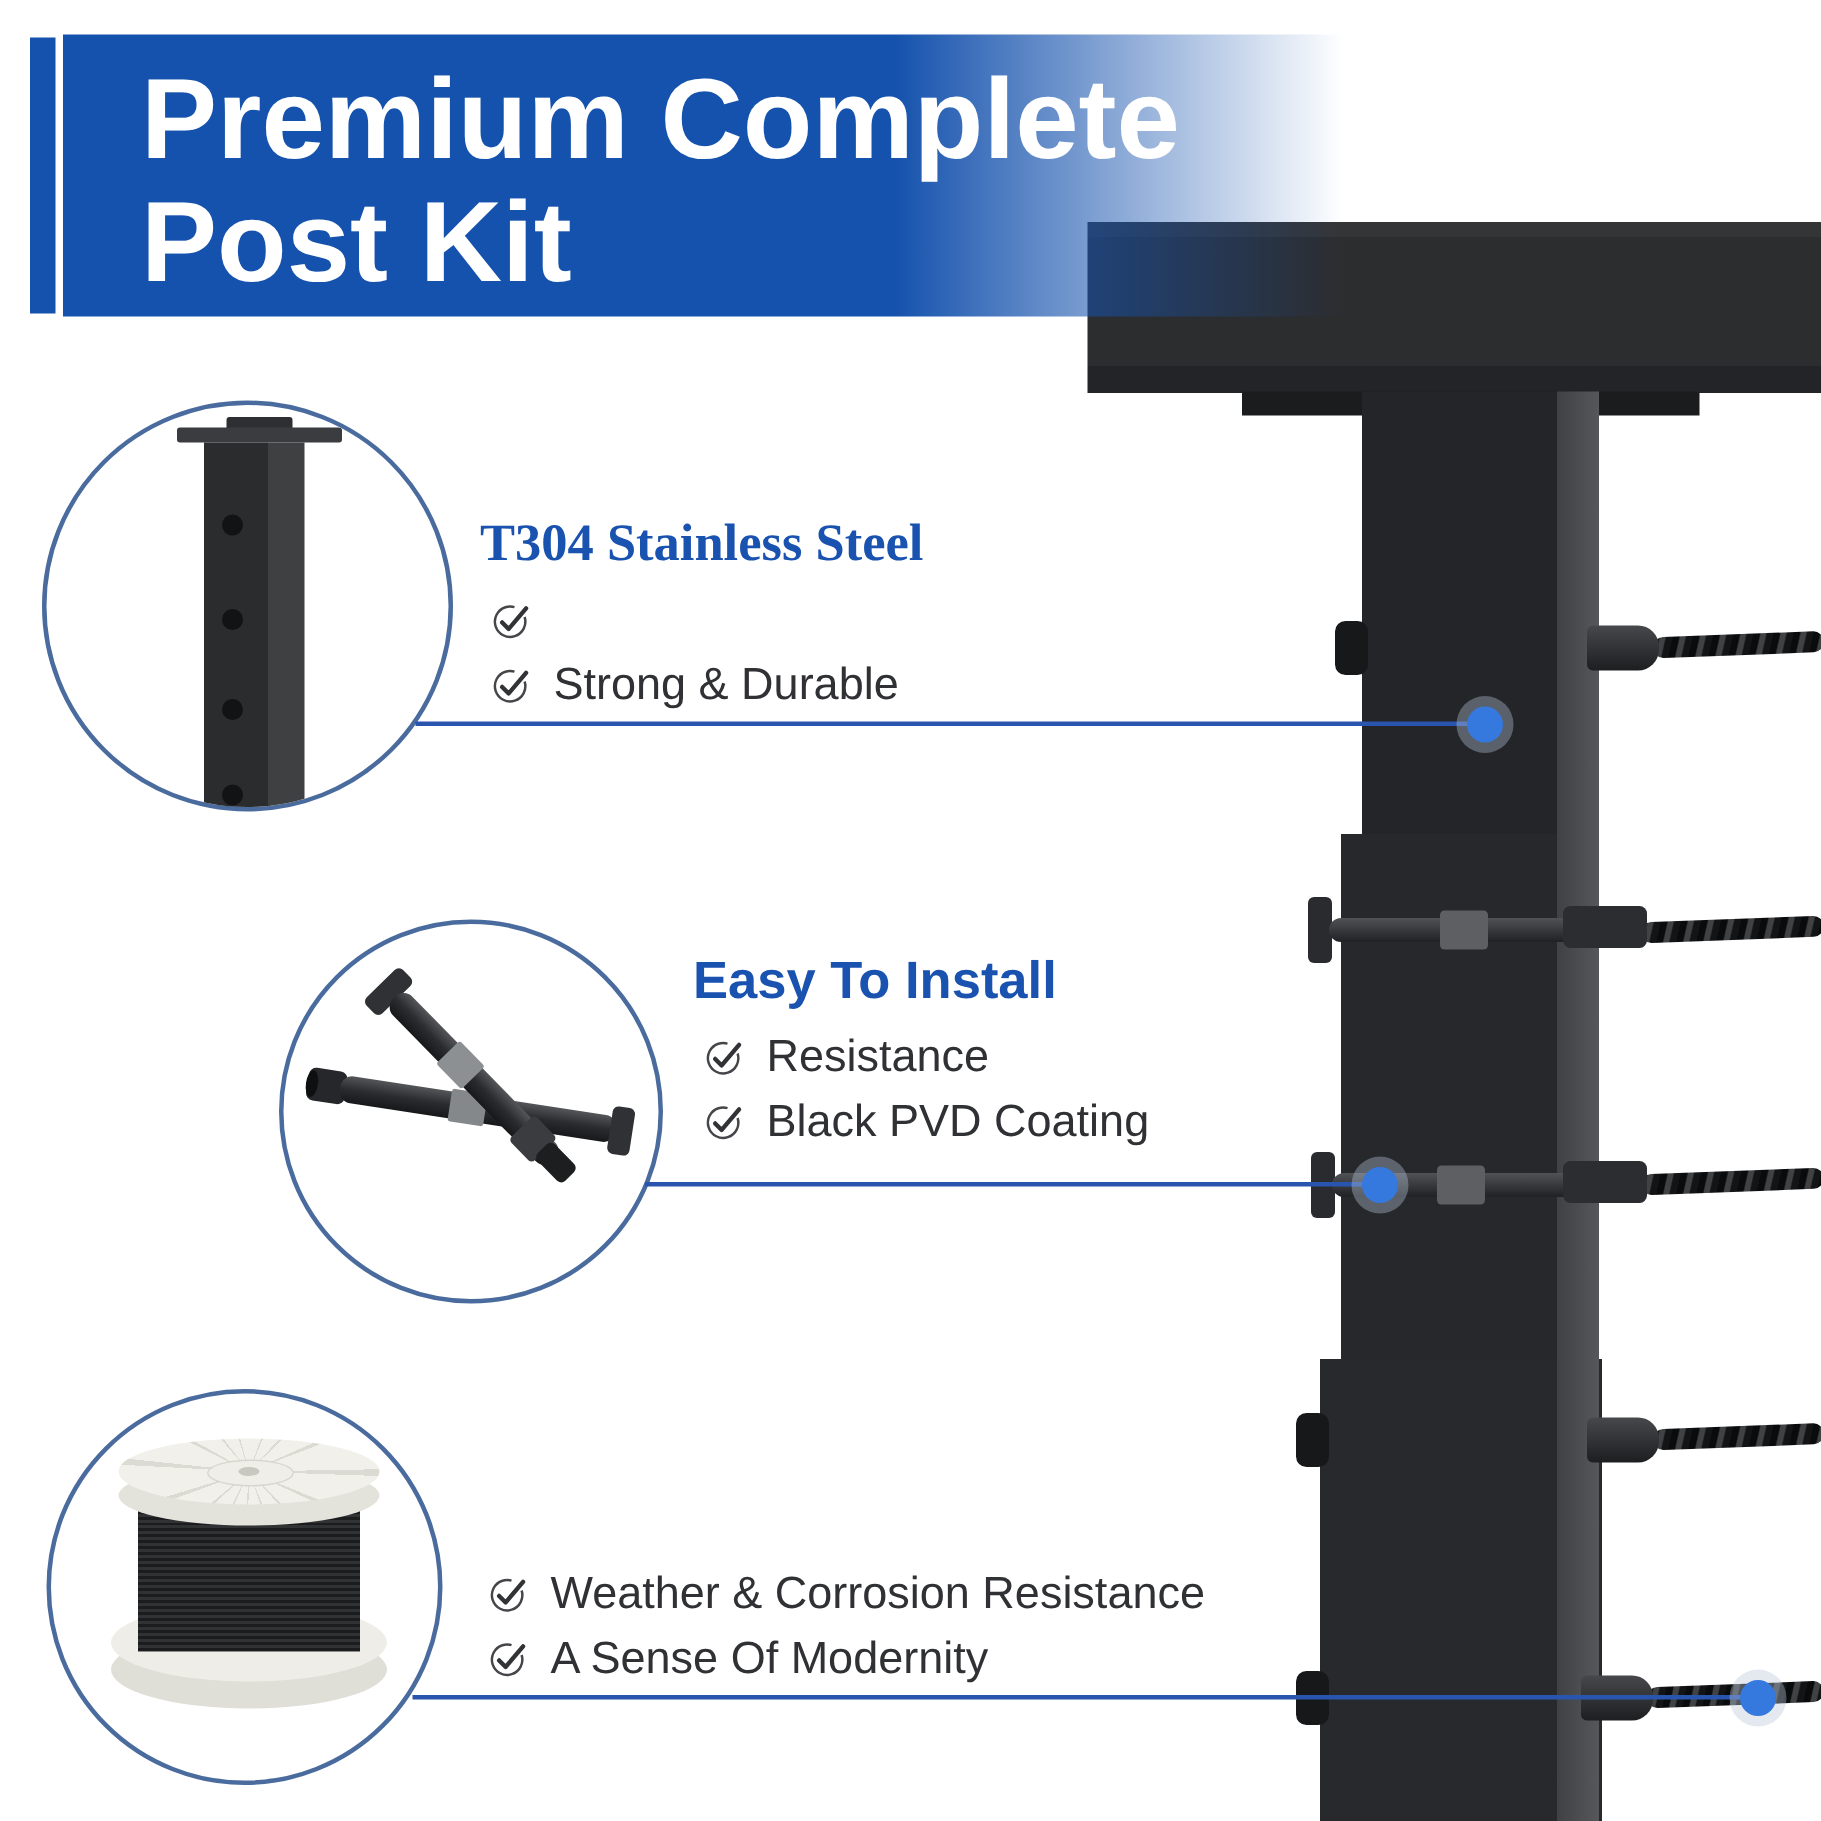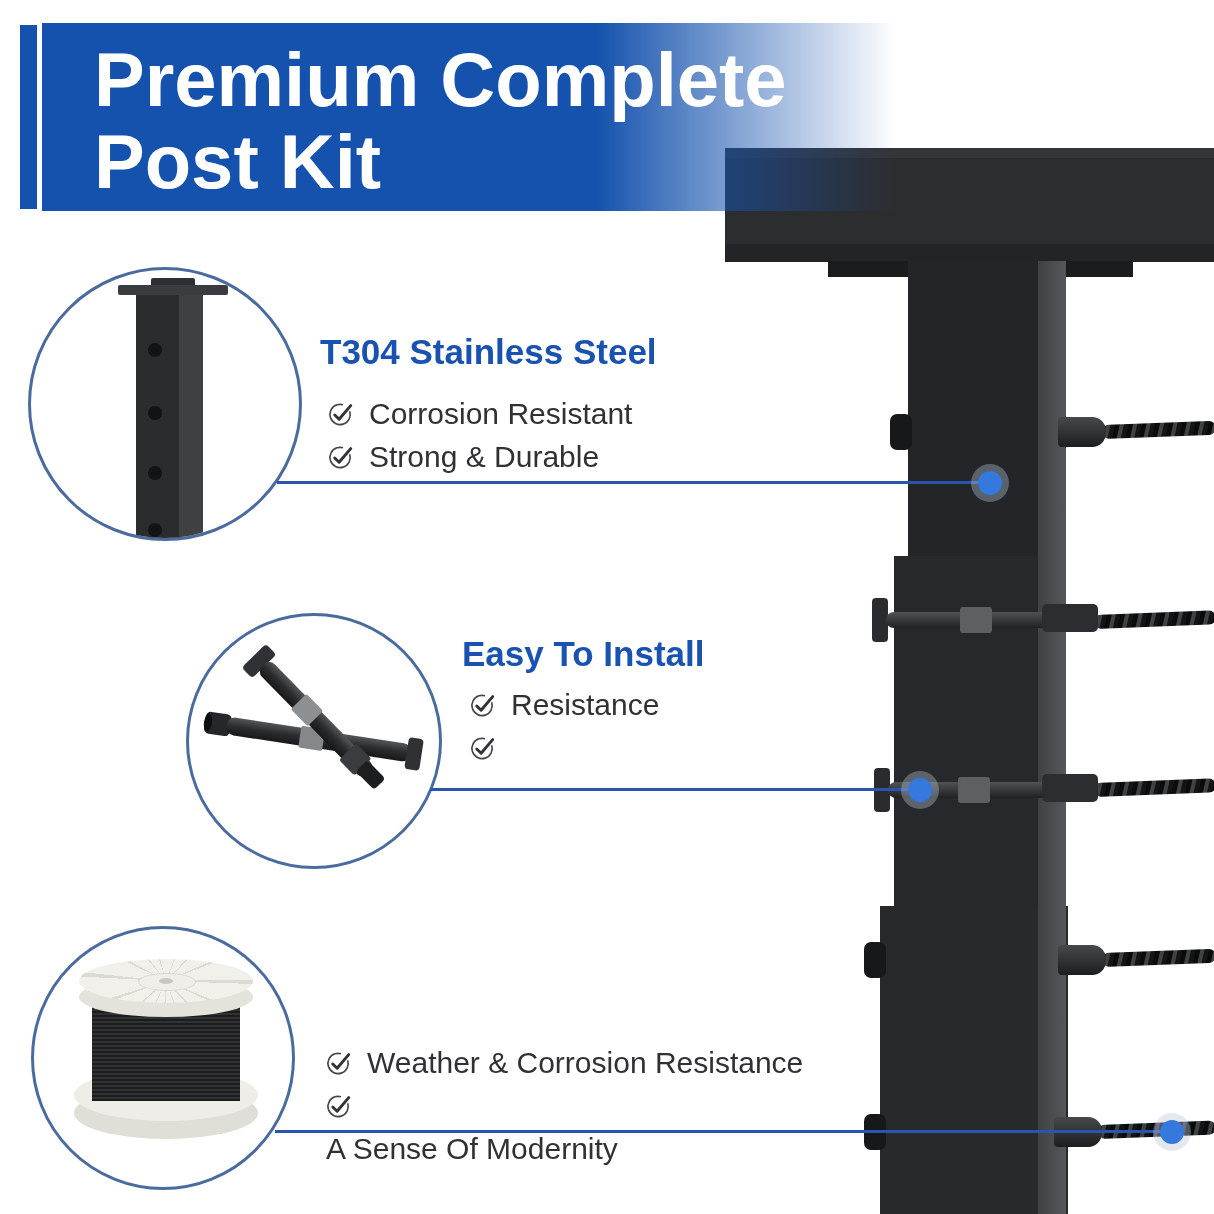--- a/index.html
+++ b/index.html
@@ -166,27 +166,26 @@
   <div class="abs circle c3">
     <div class="abs sp-bottom-rim"></div>
     <div class="abs sp-bottom"></div>
     <div class="abs sp-body"></div>
     <div class="abs sp-top-rim"></div>
     <div class="abs sp-top"></div>
     <div class="abs sp-hub"></div>
     <div class="abs sp-hole"></div>
   </div>
 
-  <div class="abs co-title" style="left:320px;top:332px;">T304 Stainless Steel</div>
+  <div class="abs co-title" style="left:320px;top:342px;font-family:Liberation Serif, serif;">T304 Stainless Steel</div>
   <div class="abs feat" style="left:328px;top:397px;">
     <svg class="check" viewBox="0 0 30 30">
       <circle cx="12.5" cy="16" r="10.5" fill="none" stroke="#45464a" stroke-width="1.7" stroke-dasharray="55.5 10.4" transform="rotate(-18 12.5 16)"></circle>
       <path d="M7 16.5 L11.5 21 L23.5 6.8" fill="none" stroke="#323336" stroke-width="3" stroke-linecap="round" stroke-linejoin="round"></path>
     </svg>
-    <span>Corrosion Resistant</span>
   </div>
   <div class="abs co-title" style="left:462px;top:634px;">Easy To Install</div>
 
   <div class="abs feat" style="left:328px;top:440px;">
     <svg class="check" viewBox="0 0 30 30">
       <circle cx="12.5" cy="16" r="10.5" fill="none" stroke="#45464a" stroke-width="1.7" stroke-dasharray="55.5 10.4" transform="rotate(-18 12.5 16)"></circle>
       <path d="M7 16.5 L11.5 21 L23.5 6.8" fill="none" stroke="#323336" stroke-width="3" stroke-linecap="round" stroke-linejoin="round"></path>
     </svg>
     <span>Strong &amp; Durable</span>
   </div>
@@ -195,30 +194,31 @@
       <circle cx="12.5" cy="16" r="10.5" fill="none" stroke="#45464a" stroke-width="1.7" stroke-dasharray="55.5 10.4" transform="rotate(-18 12.5 16)"></circle>
       <path d="M7 16.5 L11.5 21 L23.5 6.8" fill="none" stroke="#323336" stroke-width="3" stroke-linecap="round" stroke-linejoin="round"></path>
     </svg>
     <span>Resistance</span>
   </div>
   <div class="abs feat" style="left:470px;top:731px;">
     <svg class="check" viewBox="0 0 30 30">
       <circle cx="12.5" cy="16" r="10.5" fill="none" stroke="#45464a" stroke-width="1.7" stroke-dasharray="55.5 10.4" transform="rotate(-18 12.5 16)"></circle>
       <path d="M7 16.5 L11.5 21 L23.5 6.8" fill="none" stroke="#323336" stroke-width="3" stroke-linecap="round" stroke-linejoin="round"></path>
     </svg>
+    <span>Black PVD Coating</span>
   </div>
 
   <div class="abs feat" style="left:326px;top:1046px;">
     <svg class="check" viewBox="0 0 30 30">
       <circle cx="12.5" cy="16" r="10.5" fill="none" stroke="#45464a" stroke-width="1.7" stroke-dasharray="55.5 10.4" transform="rotate(-18 12.5 16)"></circle>
       <path d="M7 16.5 L11.5 21 L23.5 6.8" fill="none" stroke="#323336" stroke-width="3" stroke-linecap="round" stroke-linejoin="round"></path>
     </svg>
     <span>Weather &amp; Corrosion Resistance</span>
   </div>
-  <div class="abs feat" style="left:326px;top:1089px;flex-direction:column;">
+  <div class="abs feat" style="left:326px;top:1089px;">
     <svg class="check" viewBox="0 0 30 30">
       <circle cx="12.5" cy="16" r="10.5" fill="none" stroke="#45464a" stroke-width="1.7" stroke-dasharray="55.5 10.4" transform="rotate(-18 12.5 16)"></circle>
       <path d="M7 16.5 L11.5 21 L23.5 6.8" fill="none" stroke="#323336" stroke-width="3" stroke-linecap="round" stroke-linejoin="round"></path>
     </svg>
     <span>A Sense Of Modernity</span>
   </div>
 
 </div>
 
 </body></html>

